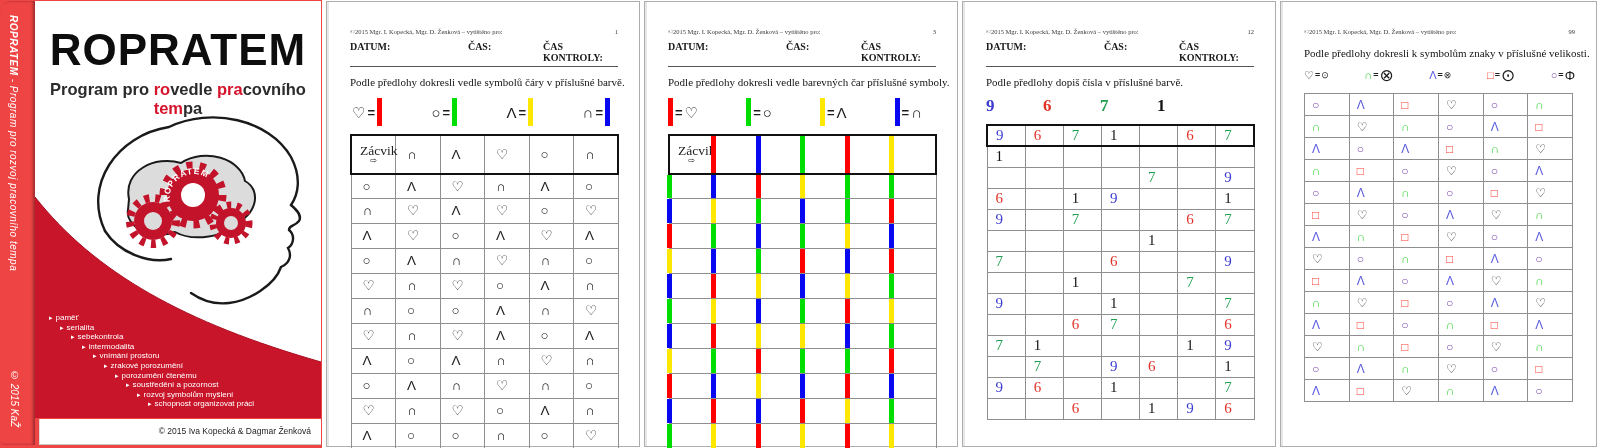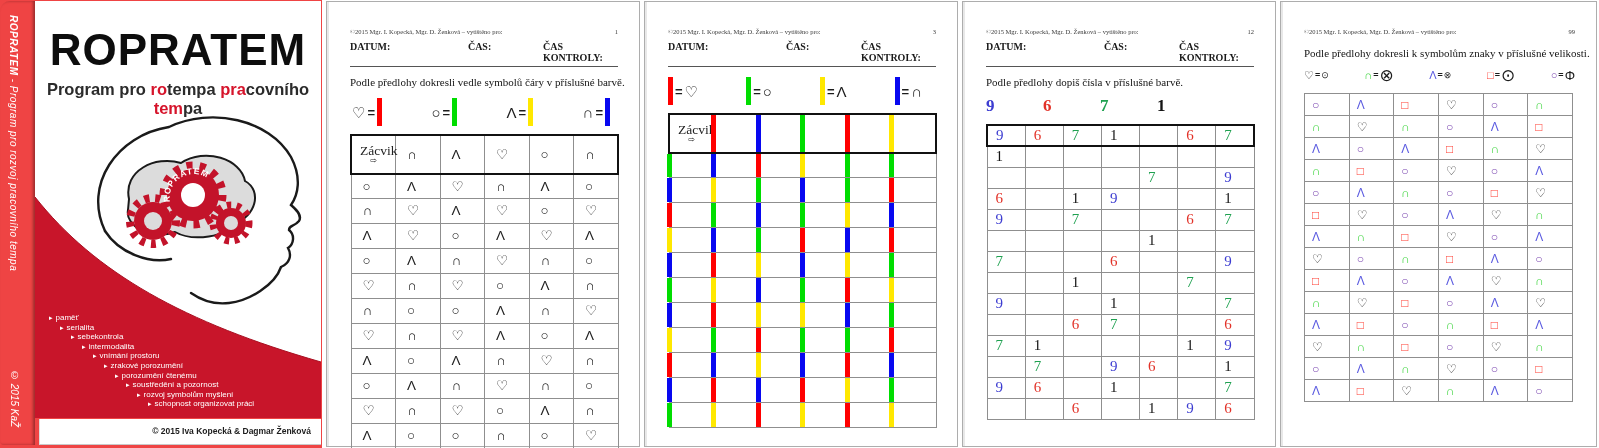--- a/index.html
+++ b/index.html
@@ -23,21 +23,21 @@
                  font-size:44px; font-weight:bold; letter-spacing:1px; color:#0d0d0d; }
   .cover-subtitle { position:absolute; top:79px; left:0; right:0; text-align:center;
                     font-size:16.5px; font-weight:600; color:#2b2b2b; }
   .cover-subtitle .red { color:#d6142b; }
   .head-art { position:absolute; left:8px; top:102px; }
   .skills { position:absolute; left:14px; top:312px; list-style:none; }
   .skills li { color:#fff; font-size:8px; line-height:9.6px; white-space:nowrap; }
   .skills li .blt { font-size:7px; margin-right:3px; }
   .pages-edge { position:absolute; left:39px; right:1px; top:419px; height:26px; background:#fff;
                 border-bottom:1px solid #c9c9c9; border-left:1px solid #ddd; }
-  .cover-copyright { position:absolute; right:10px; top:7px; font-size:8.5px; font-weight:bold; color:#1c1c1c; }
+  .cover-copyright { position:absolute; right:10px; top:7px; font-size:8.5px; font-weight:normal; color:#1c1c1c; }
 
   
   .page { position:relative; flex:0 0 auto; width:314px; height:446px; margin-top:1px; background:#fff;
           border:1px solid #adadad; box-shadow:inset 2px 0 0 #e8e8e8; }
   .page:last-child { width:317px; }
   .page-inner { padding:26px 21px 0 23px; }
   .phead { display:flex; justify-content:space-between; align-items:baseline;
            font-family:"Liberation Serif", serif; font-size:6.5px; color:#3a3a3a; }
   .pnum { font-size:6.5px; color:#3a3a3a; }
   .datum-row { display:flex; font-family:"Liberation Serif", serif; font-weight:bold; font-size:10px;
@@ -83,21 +83,21 @@
     <div class="spine">
       <div class="spine-title"><b>ROPRATEM</b><span> - Program pro rozvoj pracovního tempa</span></div>
       <div class="spine-copy">© 2015 KaŽ</div>
     </div>
     <div class="cover">
       <svg class="swoosh" width="286" height="417" viewBox="0 0 286 417">
         <path d="M0,196 C60,272 150,322 286,361 L286,417 L0,417 Z" fill="#c8152a"></path>
         <path d="M0,196 C60,272 150,322 286,361" fill="none" stroke="#a91022" stroke-width="1"></path>
       </svg>
       <div class="cover-title">ROPRATEM</div>
-      <div class="cover-subtitle"><span>Program pro </span><span class="red">ro</span><span>tempa </span><span class="red">pra</span><span>covního </span><span class="red">tem</span><span>pa</span></div>
+      <div class="cover-subtitle"><span>Program pro </span><span class="red">ro</span><span>vedle </span><span class="red">pra</span><span>covního </span><span class="red">tem</span><span>pa</span></div>
       <svg class="head-art" width="268" height="215" viewBox="0 0 268 215">
         <path d="M62,128 C40,82 74,32 126,24 C168,4 226,16 248,54 C259,75 255,92 248,102 C255,108 259,113 256,118 C251,124 246,122 246,127 C252,132 251,141 245,145 C249,152 247,160 238,164 C232,182 206,198 186,200 C170,202 158,197 148,190" fill="#ffffff" stroke="#1a1a1a" stroke-width="2.4" stroke-linecap="round"></path>
         <path d="M62,128 C76,150 106,161 128,156" fill="none" stroke="#1a1a1a" stroke-width="2.4" stroke-linecap="round"></path>
         <path d="M86,96 C80,68 112,52 138,60 C162,44 198,56 202,78 C220,88 212,114 192,120 C184,134 150,139 132,129 C106,138 82,122 85,107 Z" fill="#dcdcdc" stroke="#1a1a1a" stroke-width="2"></path>
         <g>
           <circle cx="110" cy="118" r="23" fill="none" stroke="#c3132a" stroke-width="8" stroke-dasharray="5 6"></circle>
           <circle cx="110" cy="118" r="19" fill="#c3132a"></circle>
           <circle cx="110" cy="118" r="9" fill="#dcdcdc"></circle>
         </g>
         <g>
@@ -276,20 +276,21 @@
     <div class="page-inner">
       <div class="phead">
         <span>©2015 Mgr. I. Kopecká, Mgr. D. Ženková – vytištěno pro:</span>
         <span class="pnum">3</span>
       </div>
       <div class="datum-row">
         <span class="d1">DATUM:</span>
         <span class="d2">ČAS:</span>
         <span class="d3">ČAS KONTROLY:</span>
       </div>
+      <div class="instruction">Podle předlohy dokresli vedle barevných čar příslušné symboly.</div>
       <div class="legend" style="justify-content:space-between; padding:0 14px 0 0;">
           <span class="item">
             <span class="lbar bar-red"></span>
             <span class="leq">=</span>
             <span class="lsym ">♡</span>
           </span>
           <span class="item">
             <span class="lbar bar-green"></span>
             <span class="leq">=</span>
             <span class="lsym ">○</span>

